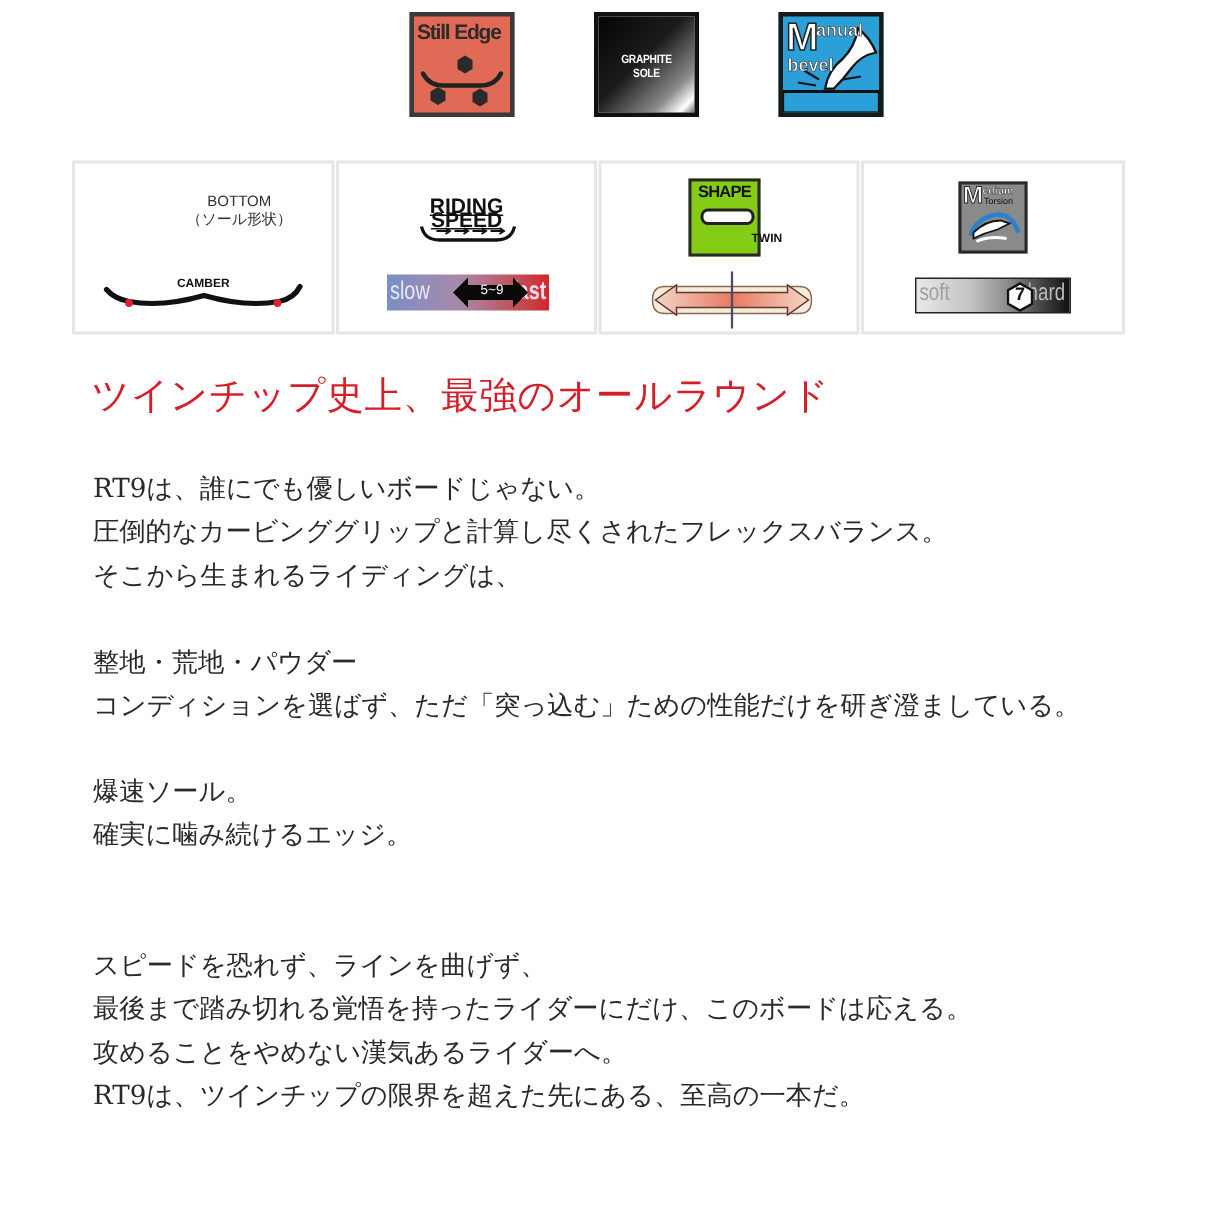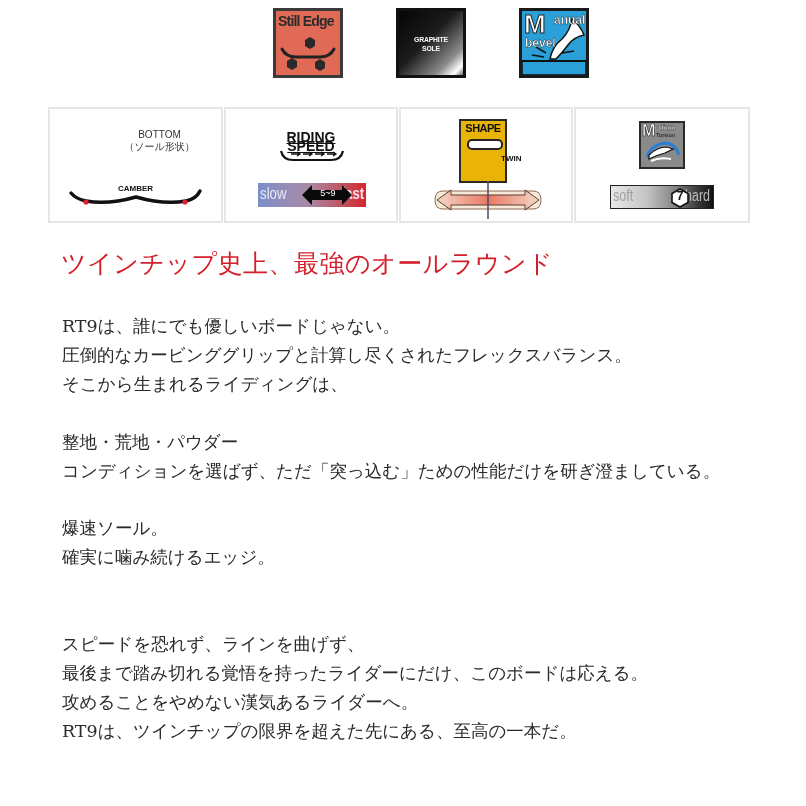--- a/index.html
+++ b/index.html
@@ -12,21 +12,21 @@
   .badge-graphite { left: 366px; border: 3px solid #111; background: linear-gradient(135deg, #050505 0%, #1c1c1c 45%, #8a8a8a 78%, #ffffff 92%, #6a6a6a 100%); }
   .badge-manual { left: 489px; background: #2b9fd8; border: 3px solid #1a1a1a; }
 
   .still-title { position: absolute; left: 2px; top: 2px; font-family: "Liberation Sans", sans-serif; font-weight: bold;
                  font-size: 14px; letter-spacing: -0.8px; color: #2b2b2b; white-space: nowrap; }
   .graphite-title { position: absolute; left: 0; right: 0; top: 24px; text-align: center; font-family: "Liberation Sans", sans-serif;
                     font-weight: bold; font-size: 8px; line-height: 9px; color: #fff; letter-spacing: -0.2px; transform: scaleX(0.85); }
   .manual-M { position: absolute; left: 2px; top: 0px; font-family: "Liberation Sans", sans-serif; font-weight: bold;
               font-size: 26px; color: #ffffff; -webkit-text-stroke: 1px #222; line-height: 26px; }
   .manual-anual { position: absolute; left: 22px; top: 2px; font-family: "Liberation Sans", sans-serif; font-weight: bold;
-                  font-size: 12px; color: #fff; padding-left: 10px; -webkit-text-stroke: 0.4px #222; }
+                  font-size: 12px; color: #fff; -webkit-text-stroke: 0.4px #222; }
   .manual-bevel { position: absolute; left: 3px; top: 25px; font-family: "Liberation Sans", sans-serif; font-weight: bold;
                   font-size: 12px; color: #fff; -webkit-text-stroke: 0.4px #222; }
   .badge svg { position: absolute; left: 0; top: 0; }
 
   
   .panel { position: absolute; top: 107px; height: 116px; box-sizing: border-box; border: 2px solid #e6e6e6; background: #fff; }
   .p1 { left: 48px; width: 175px; }
   .p2 { left: 224px; width: 174px; }
   .p3 { left: 399px; width: 174px; }
   .p4 { left: 574px; width: 176px; }
@@ -43,21 +43,21 @@
   .speed-bar { position: absolute; left: 32px; top: 74px; width: 108px; height: 24px;
                background: linear-gradient(90deg, #7a8fc9 0%, #a88aa8 45%, #c0505a 80%, #d4262c 100%); }
   .speed-slow { position: absolute; left: 2px; top: 1px; font-family: "Liberation Sans", sans-serif; font-size: 17px; color: #e8e8f5;
                 transform: scaleX(0.78); transform-origin: left; }
   .speed-fast { position: absolute; right: 2px; top: 1px; font-family: "Liberation Sans", sans-serif; font-size: 17px; color: #fde; font-weight: bold;
                 transform: scaleX(0.78); transform-origin: right; }
   .speed-arrow { position: absolute; left: 44px; top: 0; width: 50px; height: 24px; }
   .speed-range { position: absolute; left: 56px; top: 5px; width: 28px; text-align: center; font-family: "Liberation Sans", sans-serif;
                  font-size: 9px; color: #fff; }
 
-  .shape-box { position: absolute; left: 58px; top: 10px; width: 48px; height: 64px; box-sizing: border-box; background: #eab308; border: 2px solid #2a2a2a; }
+  .shape-box { position: absolute; left: 58px; top: 10px; width: 48px; height: 52px; box-sizing: border-box; background: #84cc16; border: 2px solid #2a2a2a; }
   .shape-title { position: absolute; left: 0; right: 0; top: 1px; text-align: center; font-family: "Liberation Sans", sans-serif; font-weight: bold; font-size: 11px; color: #111; letter-spacing: -0.5px; }
   .shape-twin { position: absolute; left: 0; right: 0; top: 33px; text-align: center; font-family: "Liberation Sans", sans-serif; font-weight: bold; font-size: 8px; color: #111; padding-left: 40px; }
   .shape-board { position: absolute; left: 6px; top: 18px; width: 32px; height: 7px; background: #fff; border: 2px solid #222; border-radius: 5px; }
   .p3 svg.twinboard { position: absolute; left: 32px; top: 70px; }
 
   .torsion-box { position: absolute; left: 63px; top: 12px; width: 46px; height: 48px; box-sizing: border-box; background: #8a8a8a; border: 2px solid #2a2a2a; }
   .torsion-M { position: absolute; left: 1px; top: 0px; font-family: "Liberation Sans", sans-serif; font-weight: bold; font-size: 16px; color: #fff; -webkit-text-stroke: 0.6px #222; line-height: 16px; }
   .torsion-medium { position: absolute; left: 14px; top: 1px; font-family: "Liberation Sans", sans-serif; font-weight: bold; font-size: 7px; color: #fff; -webkit-text-stroke: 0.3px #222; }
   .torsion-t { position: absolute; left: 15px; top: 9px; font-family: "Liberation Sans", sans-serif; font-size: 6px; color: #111; }
   .torsion-box svg { position: absolute; left: 0; top: 0; }

